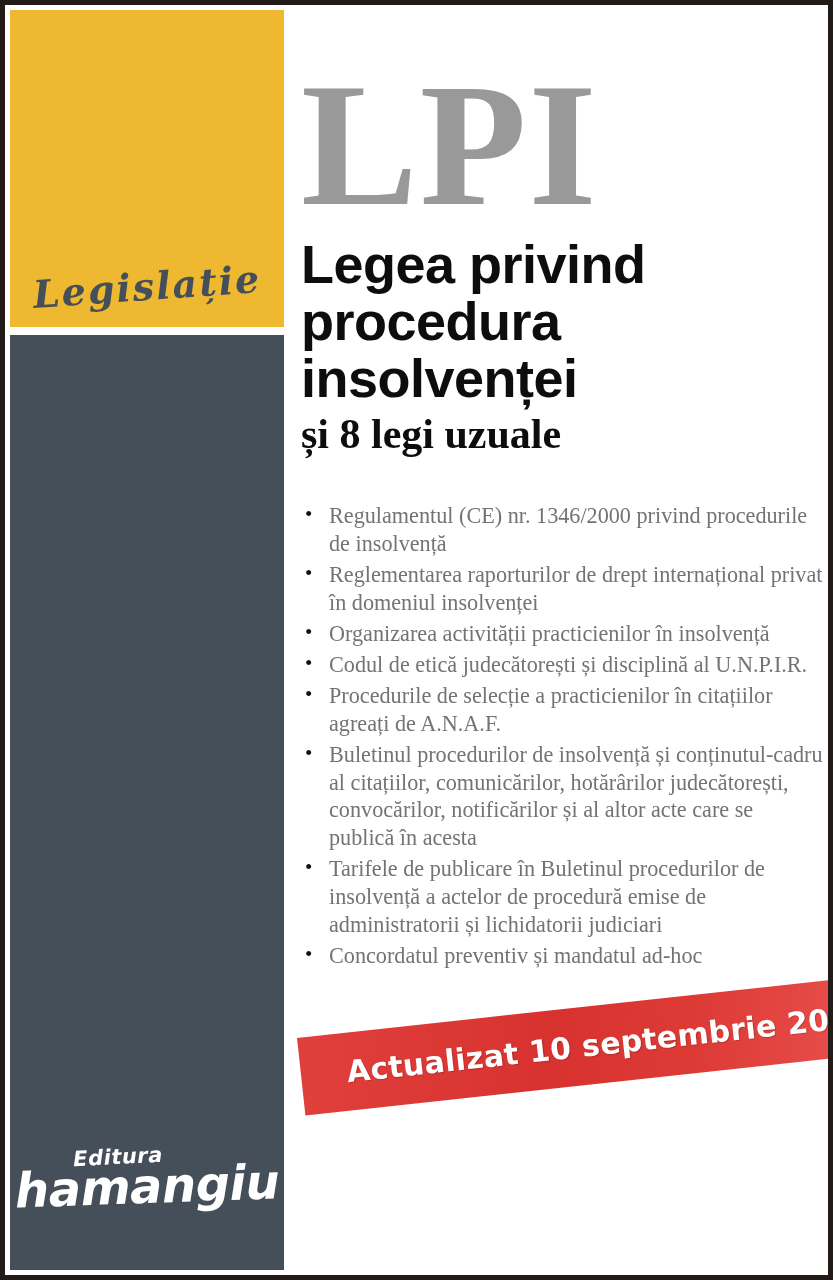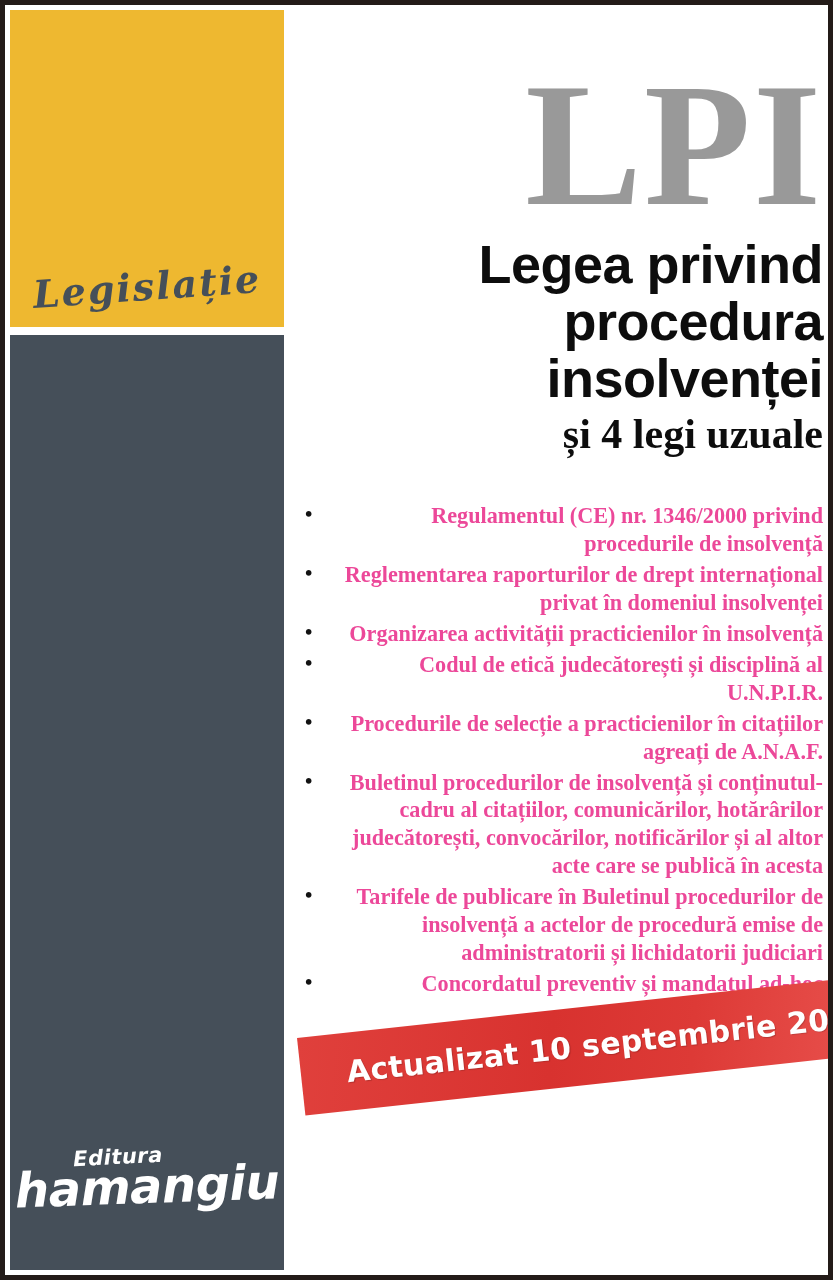--- a/index.html
+++ b/index.html
@@ -87,21 +87,20 @@
     transform: rotate(-2deg);
   }
 
   
   .content {
     position: absolute;
     left: 296px;
     top: 5px;
     right: 5px;
     bottom: 5px;
-    text-align: right;
   }
 
   .acronym {
     font-family: "Liberation Serif", serif;
     font-weight: bold;
     font-size: 175px;
     line-height: 0.88;
     color: #999999;
     letter-spacing: 2px;
     margin: 0;
@@ -128,22 +127,21 @@
     margin: 4px 0 0 0;
   }
 
   .bullets {
     list-style: none;
     margin: 46px 0 0 0;
     padding: 0;
     font-family: "Liberation Serif", serif;
     font-size: 22.2px;
     line-height: 1.26;
-    color: #ec4899;
-    font-weight: bold;
+    color: #737373;
   }
   .bullets li {
     position: relative;
     padding-left: 28px;
     margin-bottom: 3px;
   }
   .bullets li::before {
     content: "\2022";
     position: absolute;
     left: 4px;
@@ -196,21 +194,21 @@
 
   <div class="content">
 
     <div class="acronym">LPI</div>
 
     <div class="title">
       <span class="t-line">Legea privind</span>
       <span class="t-line">procedura insolvenței</span>
     </div>
 
-    <div class="subtitle">și 4 legi uzuale</div>
+    <div class="subtitle">și 8 legi uzuale</div>
 
     <ul class="bullets">
       <li>Regulamentul (CE) nr. 1346/2000 privind procedurile de insolvență</li>
       <li>Reglementarea raporturilor de drept internațional privat în domeniul insolvenței</li>
       <li>Organizarea activității practicienilor în insolvență</li>
       <li>Codul de etică judecătorești și disciplină al U.N.P.I.R.</li>
       <li>Procedurile de selecție a practicienilor în citațiilor agreați de A.N.A.F.</li>
       <li>Buletinul procedurilor de insolvență și conținutul-cadru al citațiilor, comunicărilor, hotărârilor judecătorești, convocărilor, notificărilor și al altor acte care se publică în acesta</li>
       <li>Tarifele de publicare în Buletinul procedurilor de insolvență a actelor de procedură emise de administratorii și lichidatorii judiciari</li>
       <li>Concordatul preventiv și mandatul ad-hoc</li>

